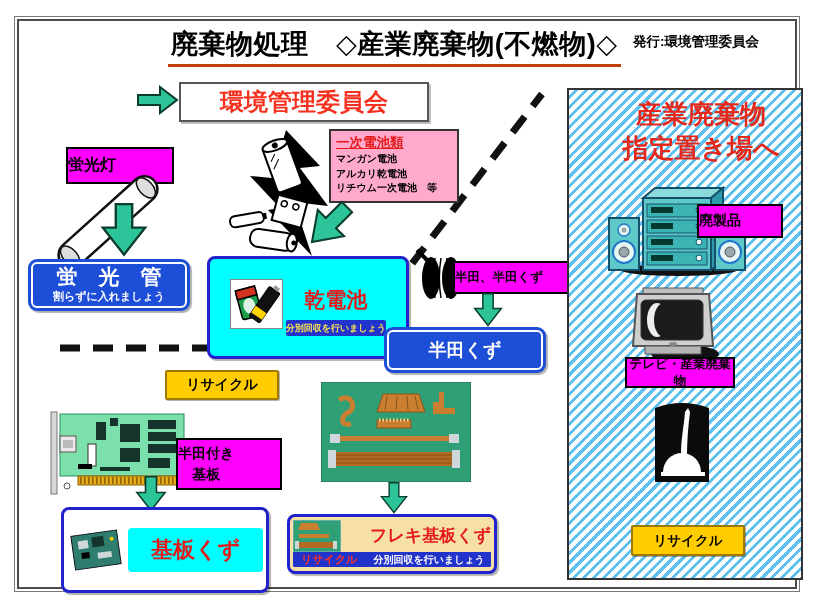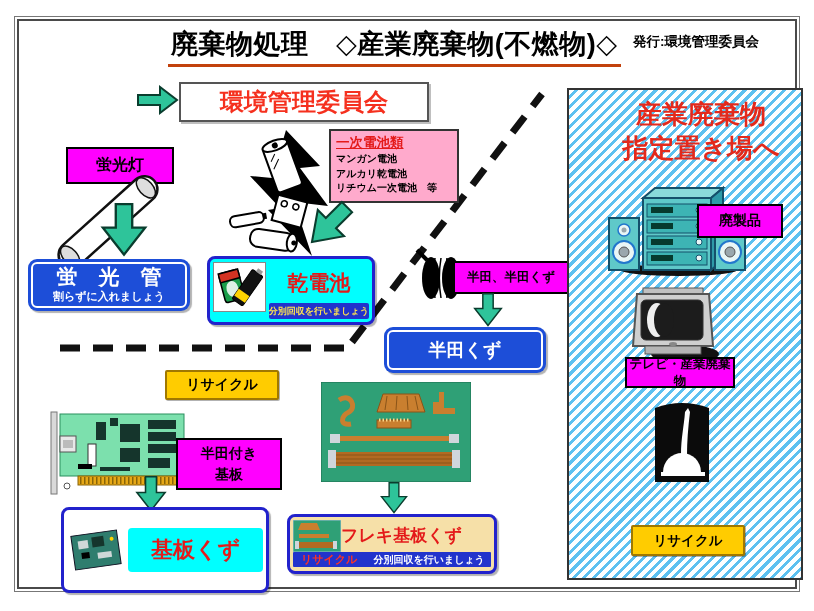--- a/index.html
+++ b/index.html
@@ -10,50 +10,50 @@
   .frame-inner{position:absolute;left:2px;top:2px;right:2px;bottom:2px;border:2px solid #4a4a4a;}
 
   .doc-title{left:168px;top:26px;font-size:27px;font-weight:bold;color:#000;
              border-bottom:3px solid #c2410c;padding:0 3px 2px 3px;white-space:nowrap;letter-spacing:.5px;}
   .issuer{left:633px;top:33px;font-size:13.5px;font-weight:bold;color:#000;white-space:nowrap;}
 
   .white-box{background:#fff;border:2px solid #555;display:flex;align-items:center;justify-content:center;
              box-shadow:2px 2px 0 rgba(0,0,0,.25);}
   .red-big{color:#f5301e;font-weight:bold;font-size:24px;white-space:nowrap;}
 
-  .label-m{background:#ff00ff;border:2px solid #000;display:flex;align-items:center;justify-content:center;
+  .label-m{background:#ff00ff;border:2px solid #000;display:flex;align-items:center;
            font-weight:bold;color:#000;text-align:center;}
 
   .red-box{background:#1d4ed8;border-radius:9px;box-shadow:2px 2px 1px rgba(0,0,0,.3);text-align:center;}
   .red-box .inner{position:absolute;left:3px;top:3px;right:3px;bottom:3px;border:2px solid #fff;border-radius:6px;
                   display:flex;flex-direction:column;align-items:center;justify-content:center;}
   .red-box .t1{color:#fff;font-weight:bold;line-height:1.05;white-space:nowrap;}
   .red-box .t2{color:#fff;font-weight:bold;font-size:11px;white-space:nowrap;}
 
   .pink-box{background:#ffaacc;border:2px solid #333;padding:3px 5px;}
   .pink-title{color:#e41a1a;font-weight:bold;font-size:13.5px;text-decoration:underline;white-space:nowrap;}
   .pink-item{color:#000;font-weight:bold;font-size:10px;line-height:1.45;white-space:nowrap;}
 
   .blue-box{border:3px solid #2222cc;border-radius:8px;box-shadow:2px 2px 1px rgba(0,0,0,.3);}
-  .kanden{background:#00ffff;display:flex;padding:3px;}
+  .kanden{background:#00ffff;display:flex;padding:20px;}
   .kanden .img{width:54px;height:48px;background:#fff;border:1px solid #888;display:flex;align-items:center;justify-content:center;}
   .kanden .col{flex:1;display:flex;flex-direction:column;margin-left:3px;}
   .kanden .t{flex:1;display:flex;align-items:center;justify-content:center;color:#e41a1a;font-weight:bold;font-size:21px;white-space:nowrap;}
   .kanden .n{background:#2233cc;color:#ffe34d;font-weight:bold;font-size:9px;text-align:center;padding:1.5px 0;border-radius:2px;white-space:nowrap;}
 
   .yellow-box{background:#ffcc00;border:2px solid #a07800;border-radius:2px;display:flex;align-items:center;justify-content:center;
               font-weight:bold;color:#000;box-shadow:1px 1px 0 rgba(0,0,0,.3);}
 
   .kiban{background:#fff;display:flex;align-items:center;padding:16px 3px;}
   .kiban .cy{flex:1;height:44px;background:#00ffff;border-radius:4px;margin-left:3px;display:flex;align-items:center;justify-content:center;
              color:#e41a1a;font-weight:bold;font-size:22px;white-space:nowrap;}
 
   .flex-box{background:#f6e0a8;display:flex;flex-direction:column;padding:2px 3px 4px 3px;}
   .flex-box .row{flex:1;display:flex;align-items:center;}
-  .flex-box .t{flex:1;text-align:left;color:#e41a1a;font-weight:bold;font-size:17px;white-space:nowrap;}
+  .flex-box .t{flex:1;text-align:right;color:#e41a1a;font-weight:bold;font-size:17px;white-space:nowrap;}
   .flex-box .strip{background:#2233cc;display:flex;align-items:center;height:15px;border-radius:1px;}
   .flex-box .r{color:#ff3322;font-weight:bold;font-size:11px;margin:0 10px 0 8px;white-space:nowrap;}
   .flex-box .n{color:#fff;font-weight:bold;font-size:10px;flex:1;text-align:center;white-space:nowrap;}
 
   .panel{left:567px;top:88px;width:232px;height:488px;border:2px solid #333;
          background:repeating-linear-gradient(135deg,#ffffff 0 4px,#5ec1f0 4px 7px);}
   .panel-title{position:absolute;left:0;top:8px;width:100%;text-align:center;color:#e3291c;font-weight:bold;
                font-size:26px;line-height:1.3;white-space:nowrap;margin-left:16px;}
 
   svg{display:block;}

